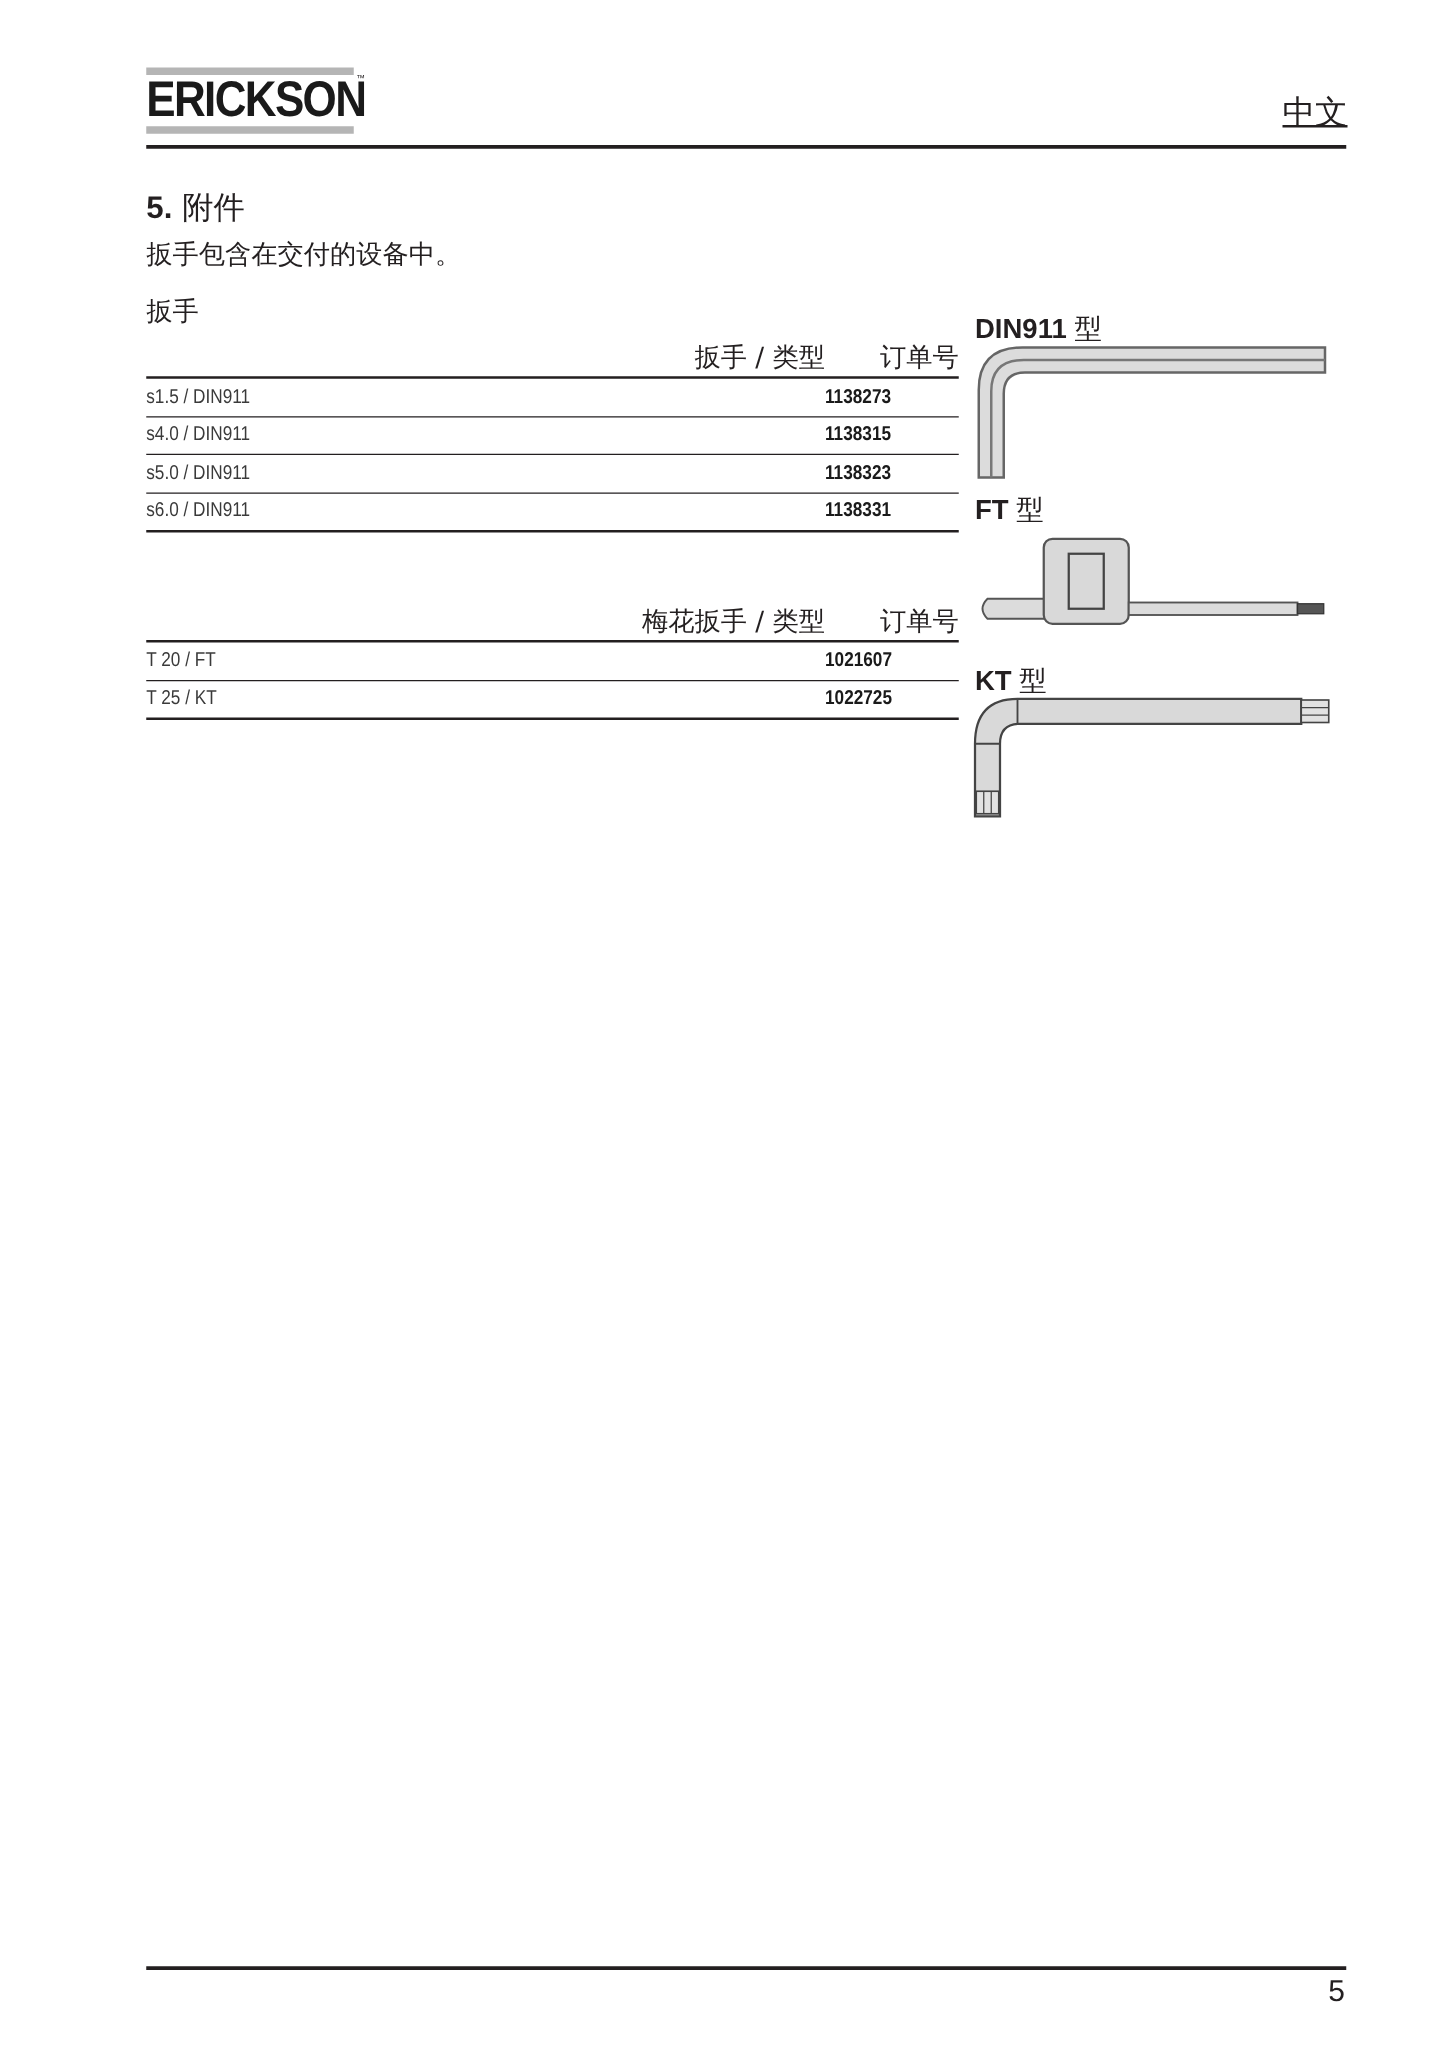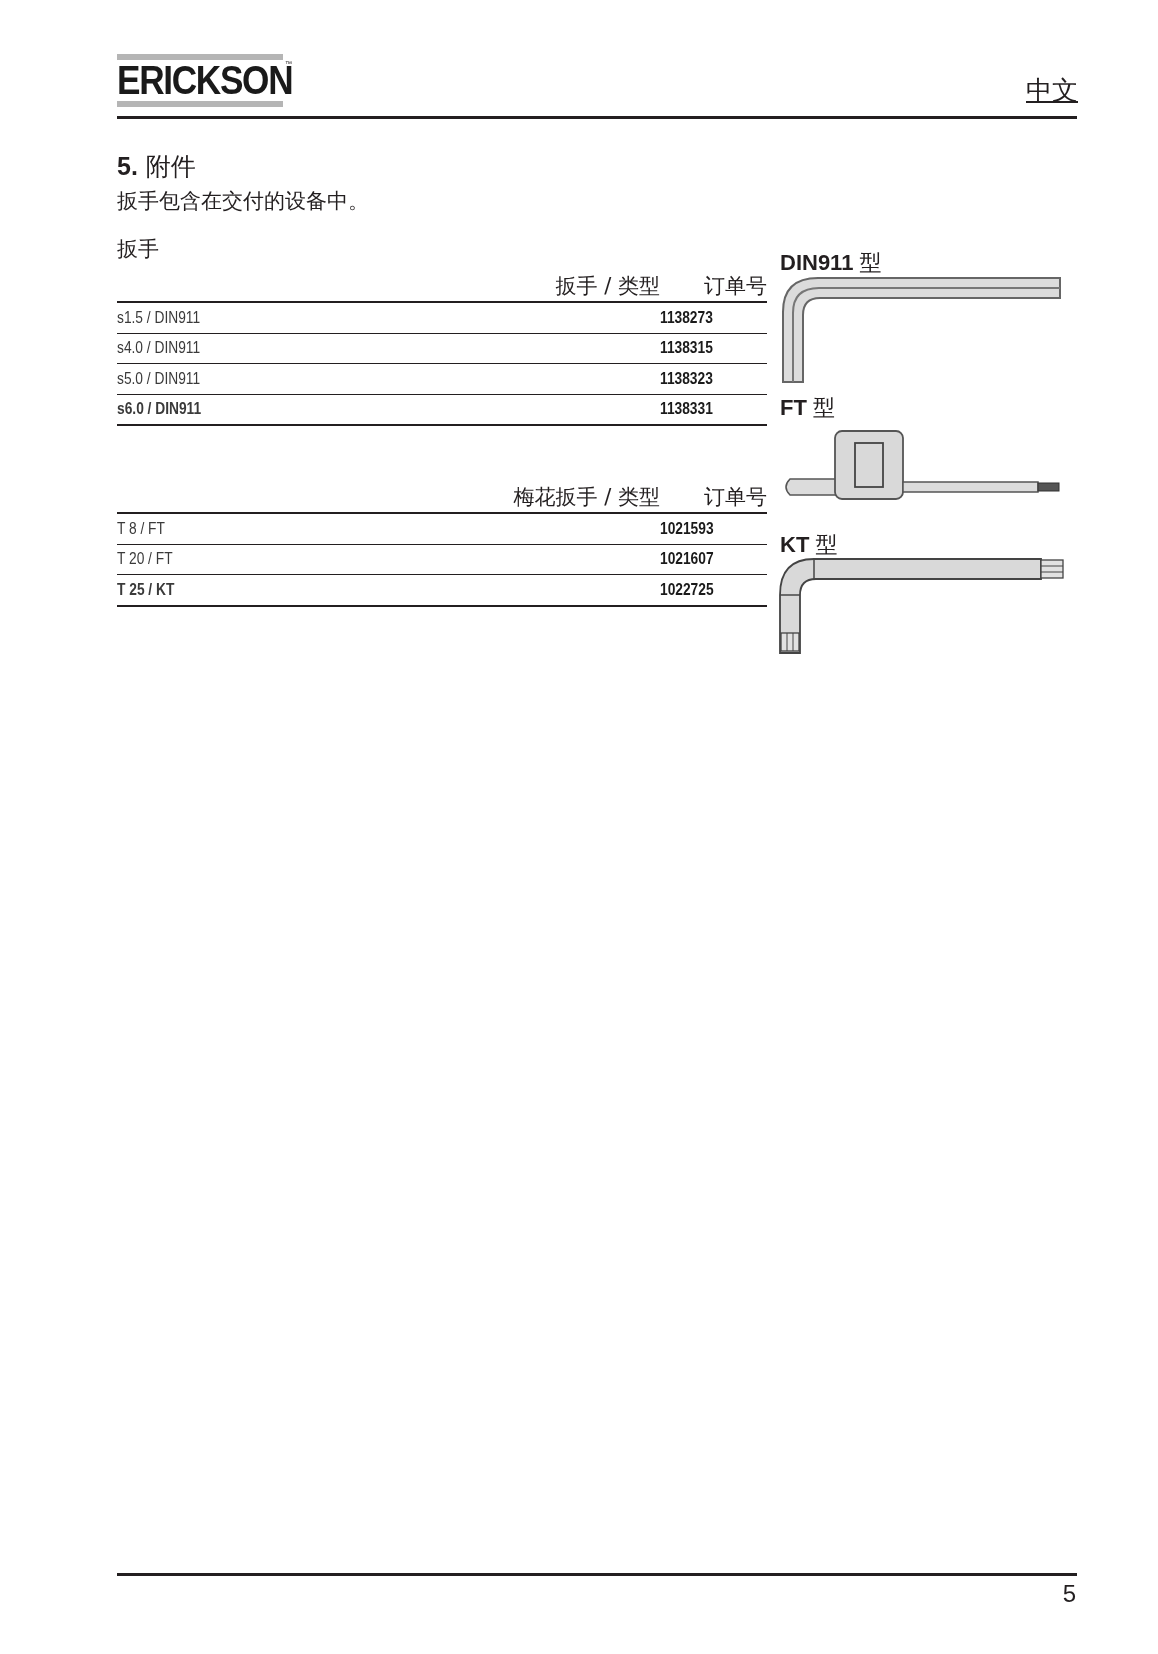--- a/index.html
+++ b/index.html
@@ -9,29 +9,29 @@
   .logo .bar.top { top:0; }
   .logo .bar.bot { top:47px; }
   .logo .word { position:absolute; left:0; top:4px; font-family:"Liberation Sans", sans-serif; font-weight:bold; font-size:40px; letter-spacing:-1.5px; transform:scaleX(0.88); transform-origin:left top; color:#1a1a1a; line-height:44px; }
   .logo .tm { position:absolute; left:168px; top:6px; font-size:7px; font-family:"Liberation Sans", sans-serif; }
   .lang { position:absolute; right:80px; top:70px; font-size:26px; line-height:40px;text-decoration:underline; }
   .rule-top { position:absolute; left:117px; width:960px; top:116px; height:3px; background:#231f20; }
   .rule-bot { position:absolute; left:117px; width:960px; top:1573px; height:3px; background:#231f20; }
   .pagenum { position:absolute; right:82px; top:1580px; font-family:"Liberation Sans", sans-serif; font-size:24px; }
   .sec-title { position:absolute; left:117px; top:150px; font-size:25px; line-height:32px; }
   .sec-title b { font-family:"Liberation Sans", sans-serif; }
-  .intro { position:absolute; left:117px; top:189px; font-size:21px; line-height:28px;font-family:Liberation Mono, monospace; }
+  .intro { position:absolute; left:117px; top:189px; font-size:21px; line-height:28px; }
   .sub { position:absolute; left:117px; top:235px; font-size:21px; line-height:28px; }
   table.tbl { position:absolute; left:117px; width:650px; border-collapse:collapse; font-family:"Liberation Sans", sans-serif; }
   table.tbl th { text-align:right; font-weight:normal; font-size:21px; height:30px; padding:0; border-bottom:2px solid #231f20; font-family:"DejaVu Sans", sans-serif; }
   table.tbl th.num { width:107px; }
   table.tbl td { font-size:16px; height:29.5px; padding:0; border-bottom:1px solid #231f20; color:#3a3a3a; transform-origin:left;margin-left:25px; }
   table.tbl td .cond { display:inline-block; transform:scaleX(0.86); transform-origin:left; white-space:nowrap; }
   table.tbl td.num { font-weight:bold; color:#1a1a1a; }
-  table.tbl tr:last-child td { border-bottom:2px solid #231f20;font-weight:bold; }
+  table.tbl tr:last-child td { border-bottom:2px solid #231f20; }
   #tbl1 { top:271px; }
   #tbl2 { top:482px; }
   .fig-label { position:absolute; font-family:"Liberation Sans", sans-serif; font-weight:bold; font-size:22px; }
   .fig-label .cjk { font-family:"DejaVu Sans", sans-serif; font-weight:normal; }
   svg.fig { position:absolute; }
 </style>
 </head>
 <body>
 
 <div class="logo">
@@ -79,24 +79,20 @@
 
 <table class="tbl" id="tbl2">
   <thead>
     <tr>
       <th>梅花扳手 / 类型</th>
       <th class="num">订单号</th>
     </tr>
   </thead>
   <tbody>
     <tr>
-        <td><span class="cond">T 8 / FT</span></td>
-        <td class="num"><span class="cond">1021593</span></td>
-      </tr>
-    <tr>
         <td><span class="cond">T 20 / FT</span></td>
         <td class="num"><span class="cond">1021607</span></td>
       </tr>
     <tr>
         <td><span class="cond">T 25 / KT</span></td>
         <td class="num"><span class="cond">1022725</span></td>
       </tr>
   </tbody>
 </table>
 

